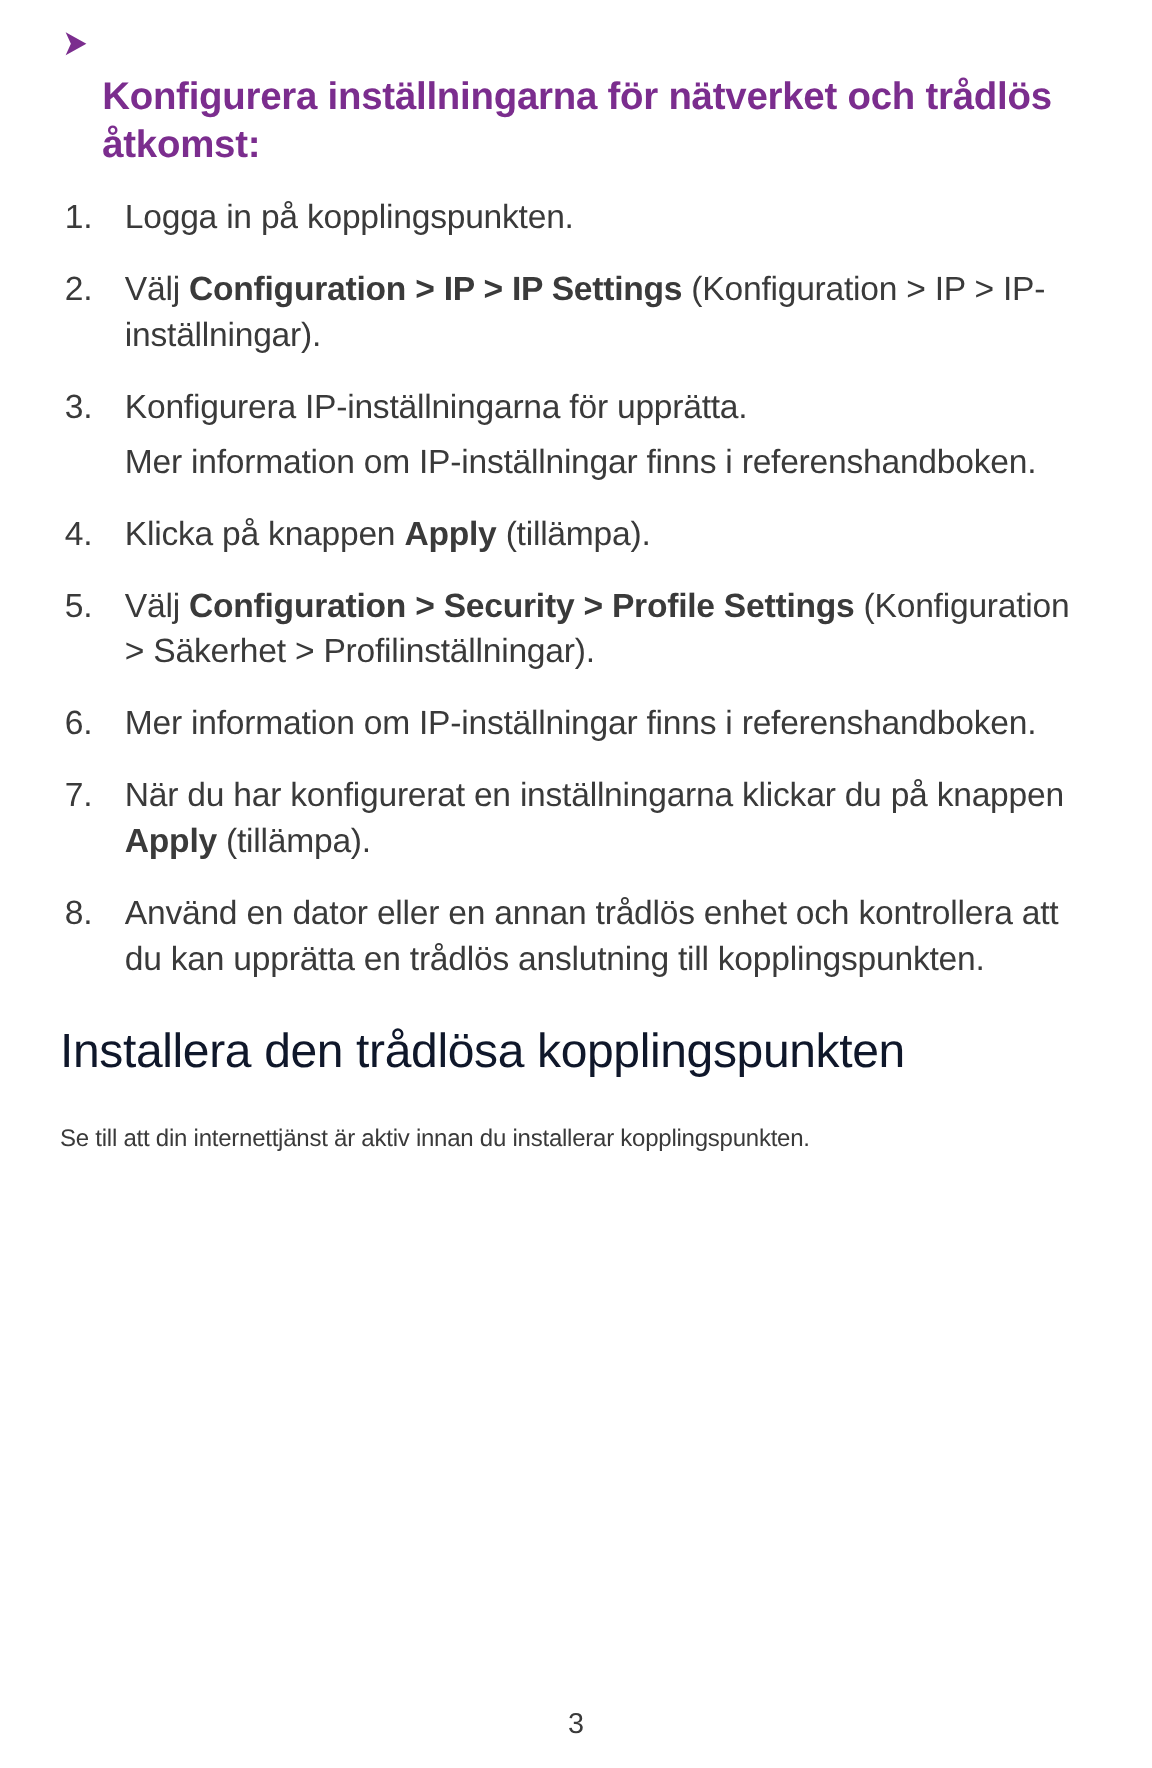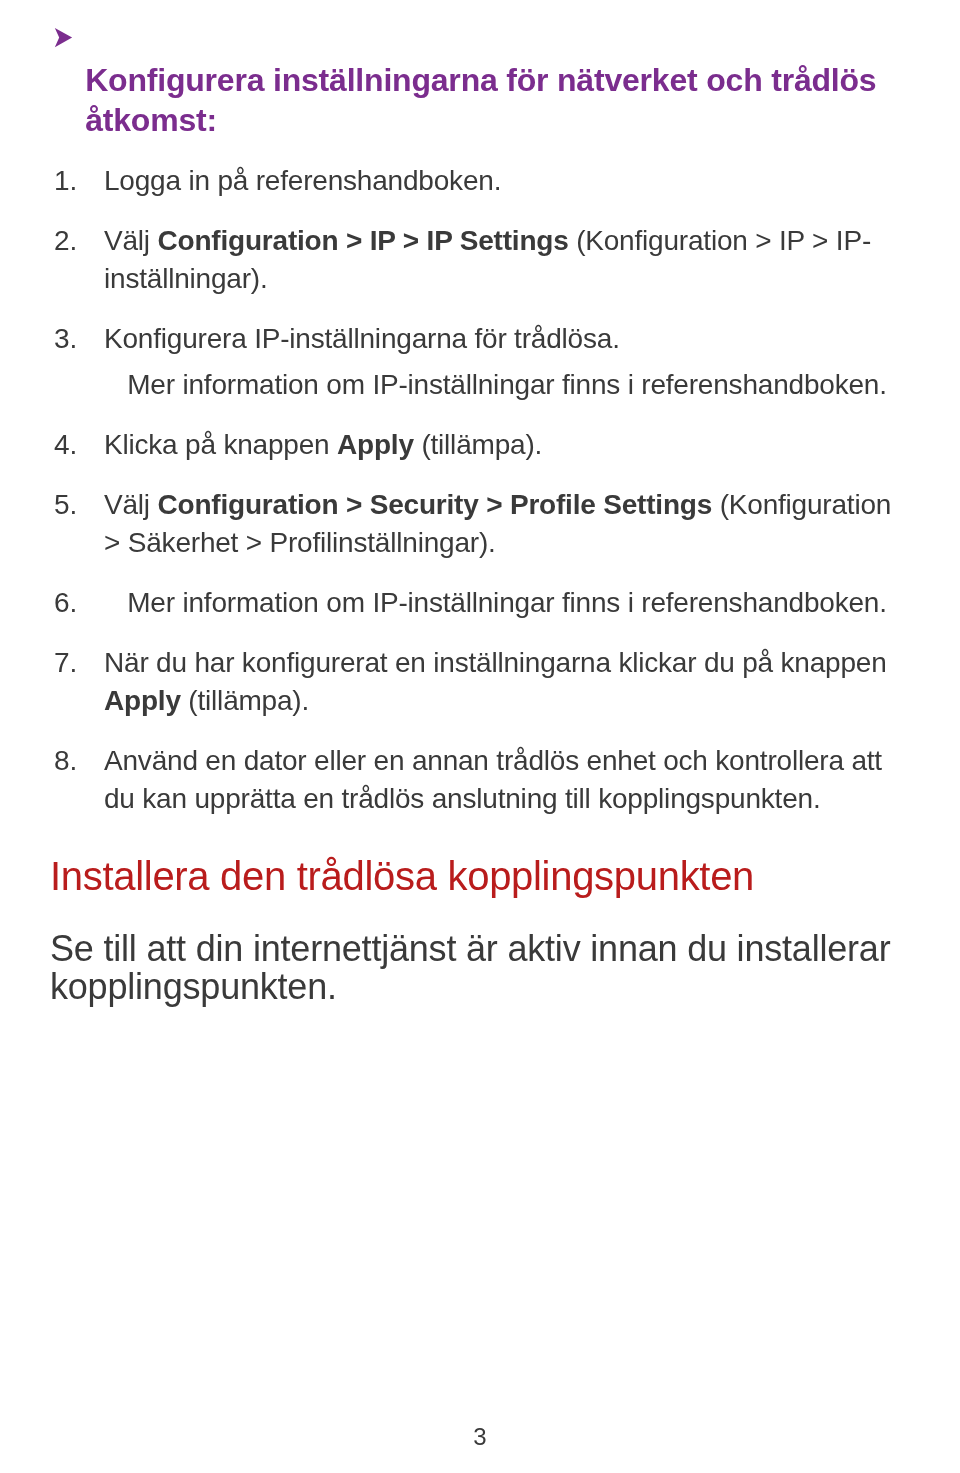--- a/index.html
+++ b/index.html
@@ -59,36 +59,35 @@
       left: 4px;
       top: 0;
       font-size: 28px;
       color: #3a3a3a;
       width: 40px;
       text-align: left;
     }
     .sub {
       display: block;
       margin-top: 8px;
-      text-align: center;
     }
     .bold {
       font-weight: 700;
     }
     .h2 {
-      color: #b91c1c;
+      color: #0f172a;
       font-size: 40px;
       font-weight: 400;
       line-height: 48px;
       margin-top: 34px;
       margin-bottom: 30px;
       letter-spacing: -0.3px;
     }
     .para {
-      font-size: 36px;
+      font-size: 20px;
       line-height: 38px;
       color: #3a3a3a;
       letter-spacing: -0.2px;
     }
     .page-number {
       position: absolute;
       bottom: 22px;
       left: 0;
       width: 100%;
       text-align: center;
@@ -99,27 +98,27 @@
 </head>
 <body>
 
 <div class="heading-row">
   <span class="arrow">➤</span>
   <span class="heading-text">Konfigurera inställningarna för nätverket och trådlös åtkomst:</span>
 </div>
 
 <ol class="steps">
   <li>
-    <span>Logga in på referenshandboken.</span>
+    <span>Logga in på kopplingspunkten.</span>
   </li>
   <li>
     <span>Välj </span><span class="bold">Configuration &gt; IP &gt; IP Settings</span><span> (Konfiguration &gt; IP &gt; IP-inställningar).</span>
   </li>
   <li>
-    <span>Konfigurera IP-inställningarna för trådlösa.</span>
+    <span>Konfigurera IP-inställningarna för upprätta.</span>
     <span class="sub">Mer information om IP-inställningar finns i referenshandboken.</span>
   </li>
   <li>
     <span>Klicka på knappen </span><span class="bold">Apply</span><span> (tillämpa).</span>
   </li>
   <li>
     <span>Välj </span><span class="bold">Configuration &gt; Security &gt; Profile Settings</span><span> (Konfiguration &gt; Säkerhet &gt; Profilinställningar).</span>
   </li>
   <li>
     <span class="sub">Mer information om IP-inställningar finns i referenshandboken.</span>

